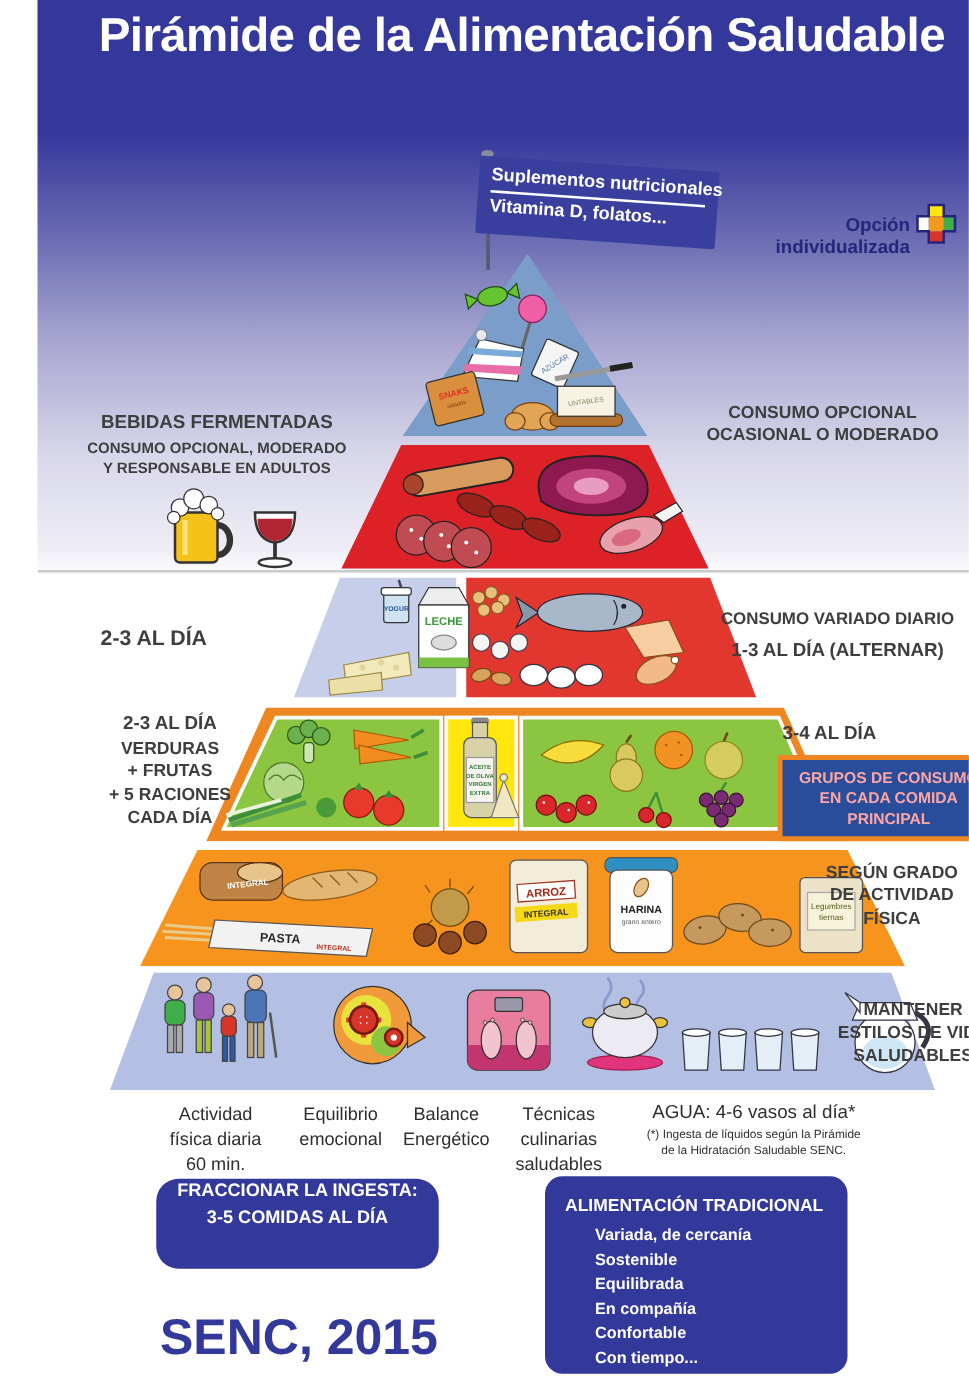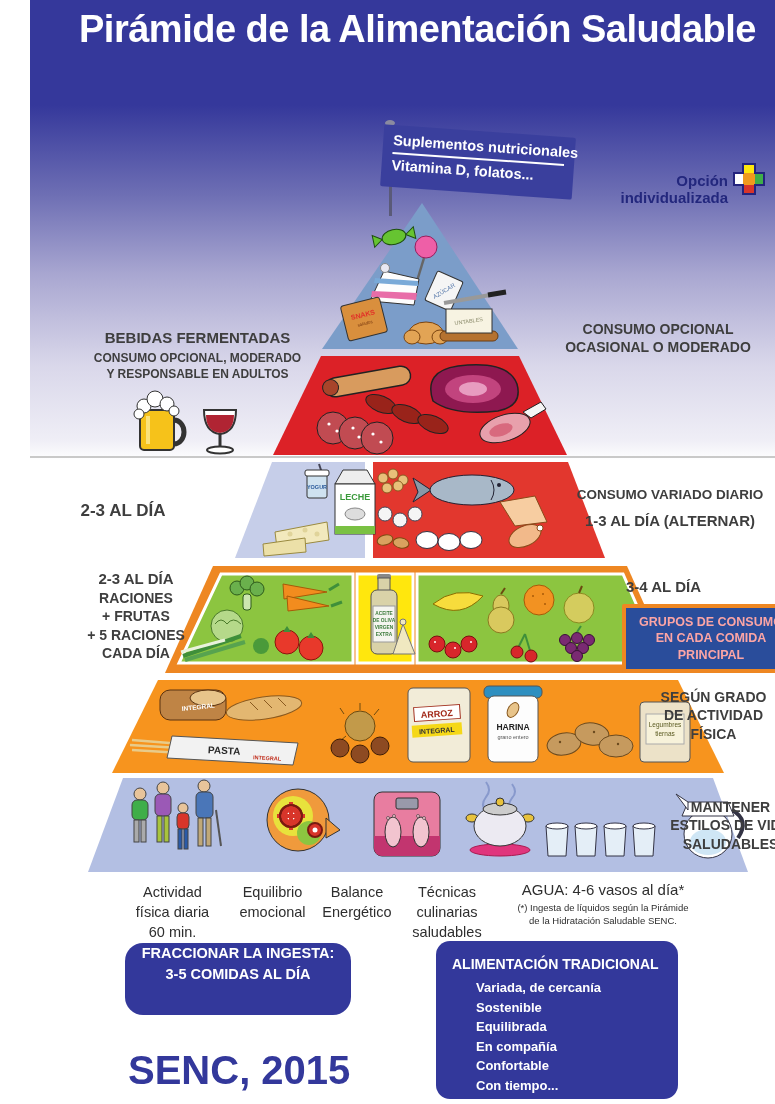--- a/index.html
+++ b/index.html
@@ -415,21 +415,21 @@
     </g>
     <g>
       <path d="M644,32 q18,10 6,28" fill="none" stroke="#334" stroke-width="4"></path>
       <circle cx="620" cy="56" r="24" fill="#fff" stroke="#334"></circle>
       <ellipse cx="620" cy="64" rx="18" ry="13" fill="#cfe6f5"></ellipse>
       <polygon points="600,24 640,24 646,38 594,38" fill="#fff" stroke="#334"></polygon>
       <polygon points="600,24 588,16 600,32" fill="#fff" stroke="#334"></polygon>
     </g>
   </svg>
 
-  <div class="cap" style="left:50px;top:328px;width:235px;font-size:15px">
+  <div class="cap" style="left:26px;top:328px;width:235px;font-size:15px">
     <div>BEBIDAS FERMENTADAS</div>
     <div style="font-size:12px;margin-top:3px">CONSUMO OPCIONAL, MODERADO</div>
     <div style="font-size:12px">Y RESPONSABLE EN ADULTOS</div>
   </div>
   <svg class="abs" style="left:96px;top:384px" width="120" height="72" viewBox="0 0 120 72">
     <g>
       <path d="M48,36 a10,12 0 0 1 0,24" fill="none" stroke="#333" stroke-width="5"></path>
       <rect x="14" y="26" width="34" height="40" rx="4" fill="#f6c21a" stroke="#333" stroke-width="2"></rect>
       <line x1="22" y1="32" x2="22" y2="60" stroke="#fbe27a" stroke-width="4"></line>
       <circle cx="18" cy="22" r="7" fill="#fff" stroke="#333"></circle>
@@ -453,21 +453,21 @@
 
   <div class="cap" style="left:28px;top:500px;width:130px;font-size:17px">2-3  AL DÍA</div>
 
   <div class="cap" style="left:512px;top:486px;width:256px;font-size:13.5px">
     <div>CONSUMO VARIADO DIARIO</div>
     <div style="font-size:15px;margin-top:7px">1-3  AL DÍA (ALTERNAR)</div>
   </div>
 
   <div class="cap" style="left:36px;top:569px;width:140px;font-size:14px">
     <div style="font-size:15px">2-3  AL DÍA</div>
-    <div>RACIONES</div>
+    <div>VERDURAS</div>
     <div>+ FRUTAS</div>
     <div>+ 5 RACIONES</div>
     <div>CADA DÍA</div>
   </div>
 
   <div class="cap" style="left:596px;top:577px;width:120px;font-size:15px;text-align:left">3-4  AL DÍA</div>
 
   <div class="abs groupsbox">
     <div>GRUPOS DE CONSUMO</div>
     <div>EN CADA COMIDA</div>

